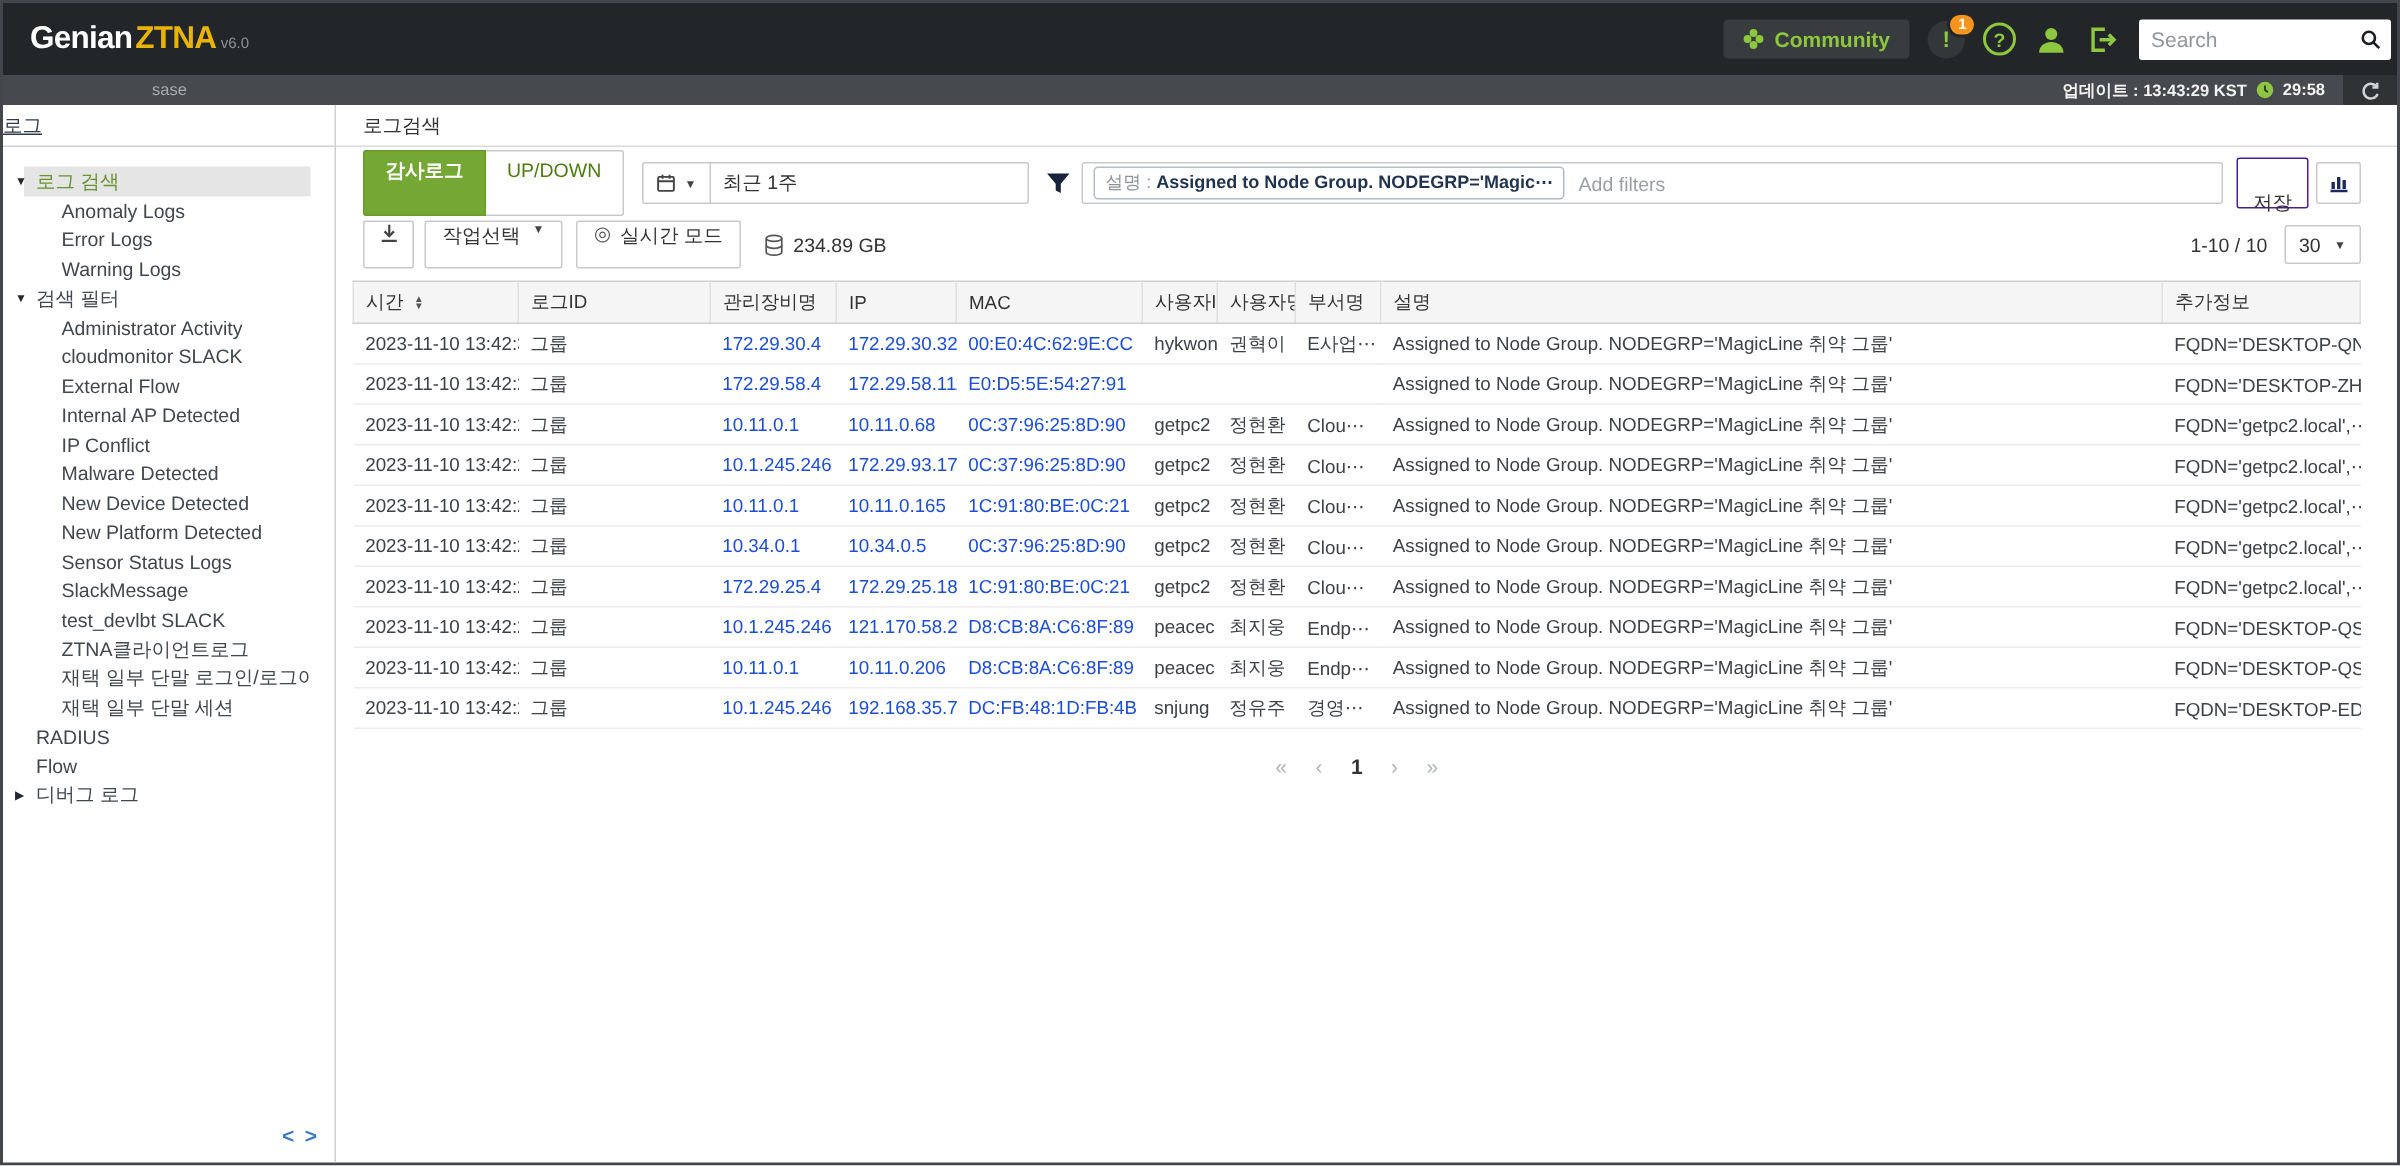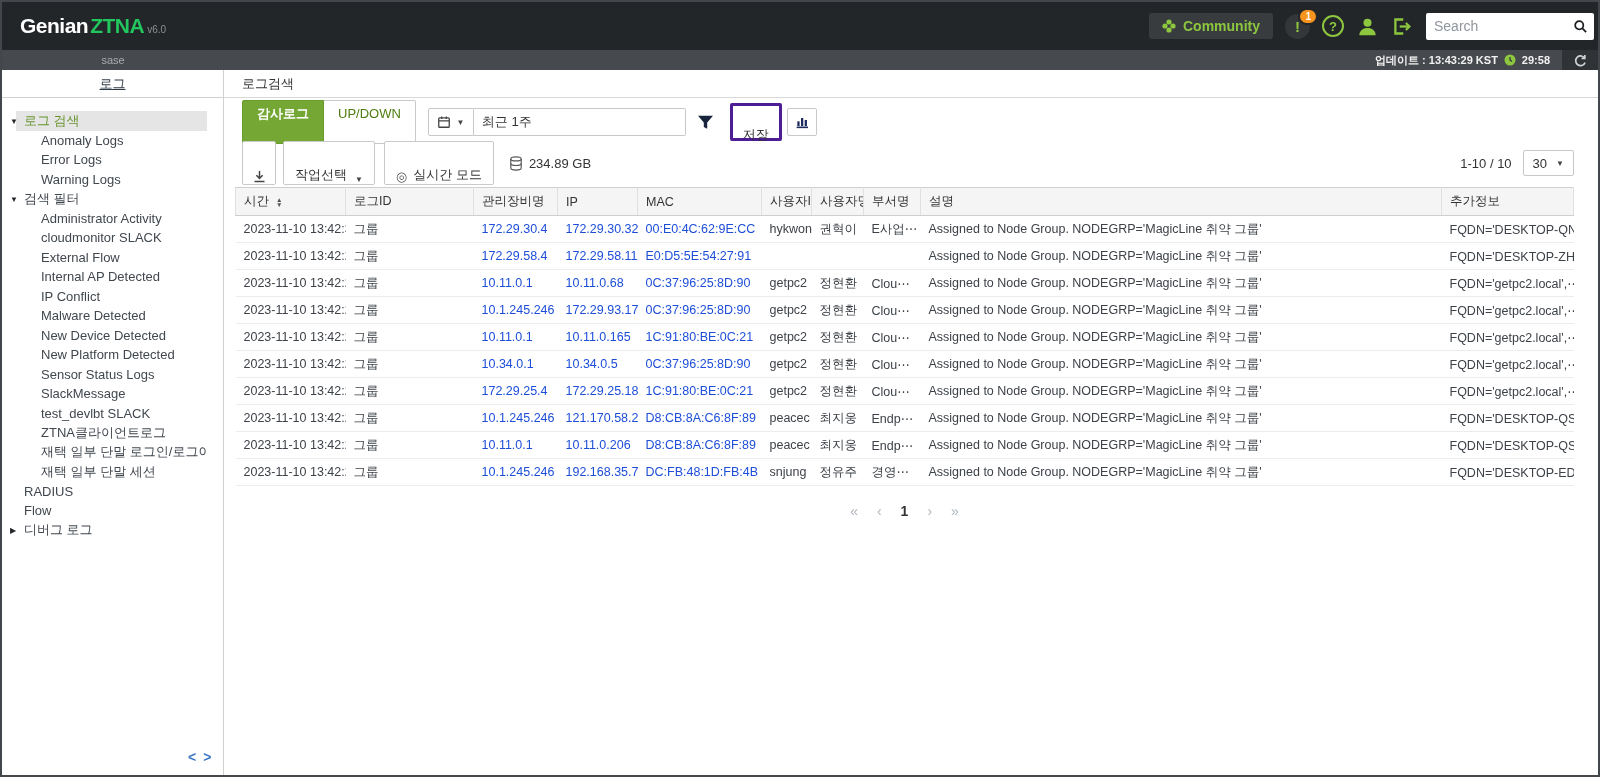--- a/index.html
+++ b/index.html
@@ -3,21 +3,21 @@
 <meta charset="utf-8">
 <style>
   * { box-sizing: border-box; margin: 0; padding: 0; }
   html,body { width:1600px; height:777px; font-family:"Liberation Sans", sans-serif; background:#fff; }
   .frame { width:1600px; height:777px; border:2px solid #43474b; display:flex; flex-direction:column; overflow:hidden; background:#fff; }
 
   
   .navbar { height:48px; background:#232629; display:flex; align-items:center; flex-shrink:0; }
   .brand { margin-left:18px; display:flex; align-items:baseline; cursor:pointer; }
   .brand .b1 { color:#fff; font-size:21px; font-weight:700; letter-spacing:-0.5px; }
-  .brand .b2 { color:#22c55e; font-size:21px; font-weight:700; margin-left:2px; letter-spacing:-0.5px; }
+  .brand .b2 { color:#eab308; font-size:21px; font-weight:700; margin-left:2px; letter-spacing:-0.5px; }
   .brand .b3 { color:#8e9194; font-size:10px; margin-left:3px; }
   .menu { display:flex; margin-left:42px; }
   .menu-item { color:#f2f2f2; font-size:15px; font-weight:700; padding:0 20px; cursor:pointer; line-height:48px; }
   .nav-right { margin-left:auto; display:flex; align-items:center; margin-right:4px; }
   .community-btn { display:flex; align-items:center; gap:7px; background:#383c3e; border-radius:3px; padding:5px 13px; color:#8dc63f; font-size:14px; font-weight:700; cursor:pointer; }
   .nav-ico { margin-left:12px; cursor:pointer; display:flex; align-items:center; justify-content:center; }
   .alert-wrap { position:relative; width:25px; height:25px; background:#33373a; border-radius:50%; color:#8dc63f; font-weight:700; font-size:15px; }
   .alert-badge { position:absolute; top:-6px; right:-8px; background:#f7941e; color:#fff; font-size:10px; font-weight:700; border-radius:9px; padding:1px 5px; border:2px solid #232629; }
   .help-circle { width:22px; height:22px; border:2px solid #8dc63f; border-radius:50%; color:#8dc63f; font-weight:700; font-size:13px; }
   .search-box { margin-left:14px; width:168px; height:27px; background:#fff; border-radius:2px; display:flex; align-items:center; padding:0 6px 0 8px; }
@@ -26,21 +26,21 @@
 
   
   .subbar { height:20px; background:#46494d; display:flex; align-items:center; font-size:11px; flex-shrink:0; }
   .subbar-left { width:222px; text-align:center; color:#a9acae; }
   .subbar-right { margin-left:auto; display:flex; align-items:center; gap:6px; color:#f2f2f2; font-weight:700; }
   .refresh-seg { width:36px; height:20px; background:#303336; display:flex; align-items:center; justify-content:center; margin-left:6px; cursor:pointer; }
 
   
   .content { flex:1; display:flex; min-height:0; }
   .sidebar { width:222px; border-right:1px solid #d0d0d0; display:flex; flex-direction:column; position:relative; flex-shrink:0; }
-  .sidebar-title { height:28px; border-bottom:1px solid #d0d0d0; display:flex; align-items:center; justify-content:center; font-size:13px; color:#2f3b47; }
+  .sidebar-title { height:28px; border-bottom:1px solid #d0d0d0; display:flex; align-items:center; font-size:13px; color:#2f3b47; }
   .sidebar-title span { text-decoration:underline; cursor:pointer; }
   .tree { padding-top:13px; font-size:13px; }
   .tree-row { position:relative; height:19.5px; display:flex; align-items:center; cursor:pointer; color:#40474e; }
   .tree-row .arrow { position:absolute; left:8px; font-size:8px; color:#23282d; top:50%; transform:translateY(-50%); }
   .tree-row .lbl { flex:1; margin:0 16px 0 14px; padding:1px 0 1px 8px; white-space:nowrap; overflow:hidden; }
   .tree-row.child .lbl { padding-left:25px; }
   .tree-row.selected .lbl { background:#e5e5e5; color:#68942f; }
   .sidebar-collapse { position:absolute; bottom:10px; left:186px; color:#3b78c4; font-size:14px; font-weight:700; display:flex; gap:7px; cursor:pointer; }
 
   .main { flex:1; display:flex; flex-direction:column; min-width:0; }
@@ -53,26 +53,26 @@
   .seg.plain { background:#fff; border:1px solid #c9c9c9; border-left:none; color:#4d7c0f; border-radius:0 2px 2px 0; }
   .date-group { display:flex; margin-left:12px; }
   .cal-btn { height:28px; width:46px; border:1px solid #c9c9c9; background:#fff; display:flex; align-items:center; justify-content:center; gap:5px; cursor:pointer; border-radius:2px 0 0 2px; }
   .cal-caret { font-size:8px; color:#444; }
   .date-input { height:28px; width:212px; border:1px solid #c9c9c9; border-left:none; display:flex; align-items:center; padding:0 8px; font-size:13px; color:#333; background:#fff; border-radius:0 2px 2px 0; cursor:text; }
   .funnel-wrap { margin:0 7px 0 11px; display:flex; align-items:center; cursor:pointer; }
   .filter-box { flex:1; min-width:0; height:28px; border:1px solid #c9c9c9; border-radius:2px; display:flex; align-items:center; padding:0 7px; gap:9px; background:#fff; cursor:text; }
   .filter-tag { border:1px solid #b4bcc4; border-radius:3px; padding:1px 7px 2px; font-size:12px; white-space:nowrap; color:#1f3350; font-weight:700; cursor:pointer; }
   .filter-tag .tag-label { color:#8b939b; font-weight:400; }
   .add-filters { color:#9aa0a6; font-size:13px; white-space:nowrap; }
-  .save-btn { margin-left:9px; height:28px; border:3px solid #4c1d95; background:#fff; padding:16px 10px; font-size:13px; color:#333; border-radius:2px; cursor:pointer; line-height:26px; }
+  .save-btn { margin-left:9px; height:28px; border:1px solid #4c1d95; background:#fff; padding:16px 10px; font-size:13px; color:#333; border-radius:2px; cursor:pointer; line-height:26px; }
   .chart-btn { margin-left:5px; height:28px; width:30px; border:1px solid #c9c9c9; background:#fff; border-radius:2px; display:flex; align-items:center; justify-content:center; cursor:pointer; }
 
   
   .toolbar-row { display:flex; align-items:center; margin:13px 24px 0 18px; height:28px; }
-  .tool-btn { height:44px; border:1px solid #c9c9c9; background:#fff; border-radius:2px; display:flex; align-items:flex-end; font-size:13px; color:#333; cursor:pointer; }
+  .tool-btn { height:32px; border:1px solid #c9c9c9; background:#fff; border-radius:2px; display:flex; align-items:flex-start; font-size:13px; color:#333; cursor:pointer; }
   .dl-btn { width:34px; justify-content:center; }
   .task-btn { margin-left:7px; padding:0 11px; gap:8px; }
   .task-btn .caret { font-size:8px; color:#444; }
   .rt-btn { margin-left:9px; padding:0 11px; gap:6px; }
   .rt-ico { font-size:13px; color:#555; }
   .storage { margin-left:15px; display:flex; align-items:flex-end; gap:6px; font-size:13px; color:#333; }
   .tb-spacer { flex:1; }
   .range-label { font-size:13px; color:#333; margin-right:11px; }
   .page-size { height:26px; border:1px solid #c9c9c9; border-radius:2px; background:#fff; display:flex; align-items:center; gap:9px; padding:0 9px; font-size:13px; color:#333; cursor:pointer; }
   .page-size .caret { font-size:8px; color:#444; }
@@ -266,20 +266,24 @@
             </span>
             <span class="cal-caret">▼</span>
           </div>
           <div class="date-input">최근 1주</div>
         </div>
         <div class="funnel-wrap">
           <svg width="17" height="15" viewBox="0 0 24 22">
               <path d="M1 1h22l-8.5 10v9l-5-2.5V11z" fill="#18243c"></path>
             </svg>
         </div>
+        <div class="filter-box">
+          <span class="filter-tag"><span class="tag-label">설명 :</span> <span>Assigned to Node Group. NODEGRP='Magic⋯</span></span>
+          <span class="add-filters">Add filters</span>
+        </div>
         <div class="save-btn">저장</div>
         <div class="chart-btn">
           <span style="display:flex;">
             <svg width="16" height="16" viewBox="0 0 24 24">
                 <path d="M4 20h17" stroke="#1e2a5e" stroke-width="2.4"></path>
                 <rect x="5" y="11" width="3.4" height="7" fill="#1e2a5e"></rect>
                 <rect x="10.5" y="6" width="3.4" height="12" fill="#1e2a5e"></rect>
                 <rect x="16" y="9" width="3.4" height="9" fill="#1e2a5e"></rect>
               </svg>
           </span>

